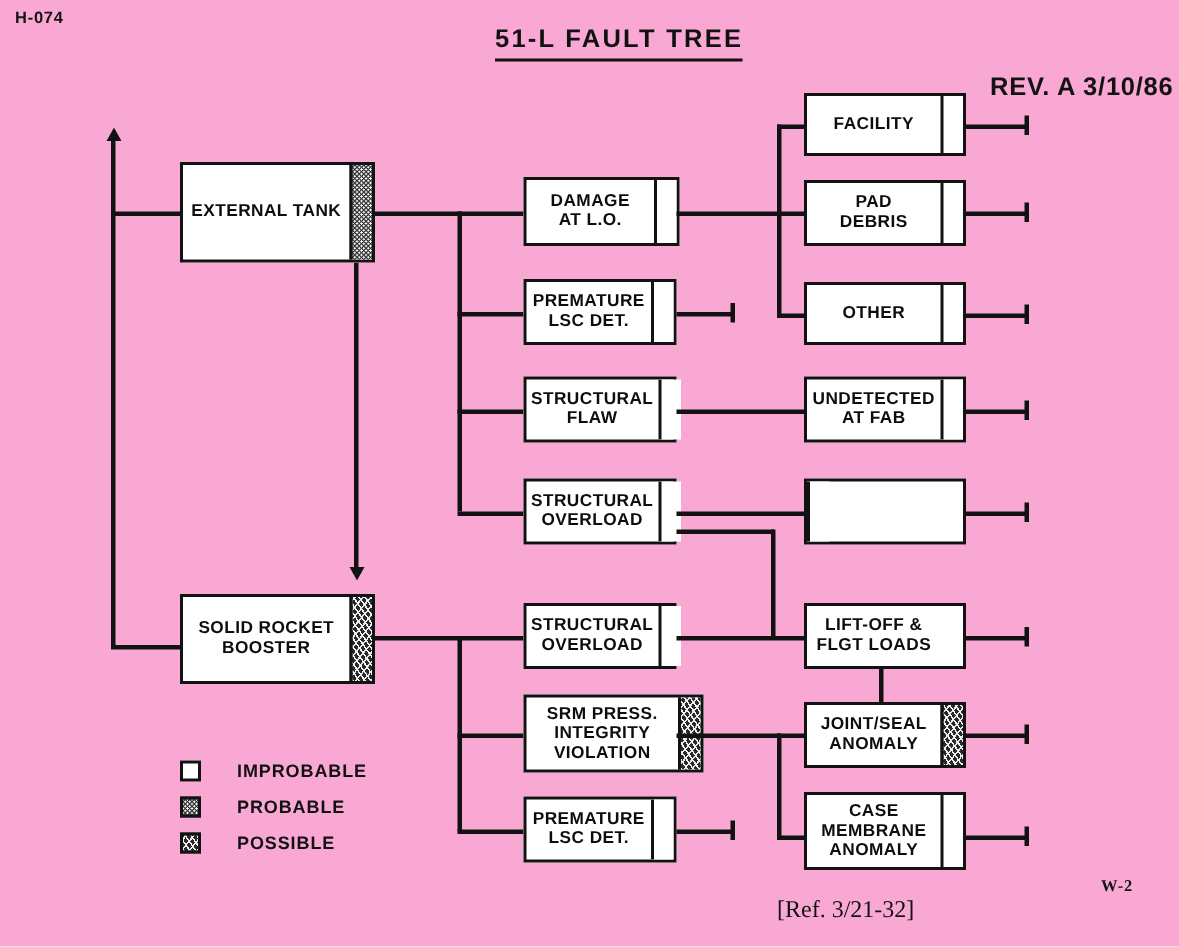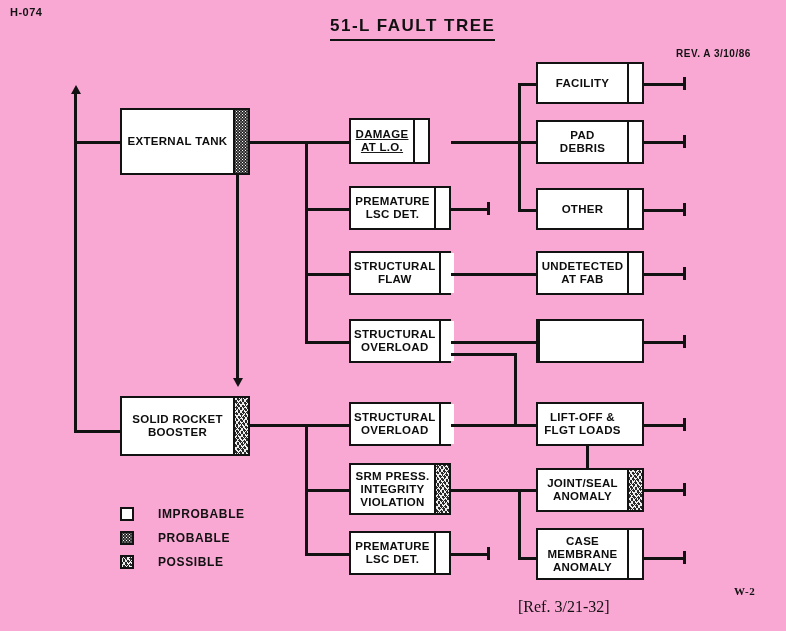--- a/index.html
+++ b/index.html
@@ -23,21 +23,21 @@
   .corner-label {
     position: absolute;
     font-family: "Liberation Sans", sans-serif;
     font-weight: bold;
     font-size: 11px;
     letter-spacing: 0.5px;
     color: #131313;
     white-space: nowrap;
   }
   #doc-id { left: 10px; top: 6px; }
-  #rev-label { left: 676px; top: 48px; font-size: 10px; }
+  #rev-label { left: 660px; top: 48px; font-size: 17px; }
   #sheet-id { left: 734px; top: 585px; font-family: Liberation Serif, serif; }
   #ref-note {
     position: absolute;
     left: 518px;
     top: 598px;
     font-family: "Liberation Serif", serif;
     font-size: 16px;
     color: #111;
     white-space: nowrap;
   }
@@ -198,21 +198,21 @@
   <div class="wire h" style="left:305px; top:208px; width:44px;"></div>
   <div class="wire h" style="left:305px; top:273px; width:44px;"></div>
   <div class="wire h" style="left:305px; top:341px; width:44px;"></div>
 
   <div class="wire h" style="left:250px; top:424px; width:57px;"></div>
   <div class="wire v" style="left:305px; top:424px; height:130px;"></div>
   <div class="wire h" style="left:305px; top:424px; width:44px;"></div>
   <div class="wire h" style="left:305px; top:489px; width:44px;"></div>
   <div class="wire h" style="left:305px; top:553px; width:44px;"></div>
 
-  <div class="node" style="left:349px; top:118px; width:81px; height:46px;text-decoration:underline;">
+  <div class="node" style="left:349px; top:118px; width:104px; height:46px;">
     <div class="node-label">DAMAGE
 AT L.O.</div>
     <div class="node-marker m-improbable"></div>
   </div>
 
   <div class="node" style="left:349px; top:186px; width:102px; height:44px;">
     <div class="node-label">PREMATURE
 LSC DET.</div>
     <div class="node-marker m-improbable"></div>
   </div>
@@ -228,21 +228,21 @@
 OVERLOAD</div>
     <div class="node-marker m-improbable"></div>
   </div>
 
   <div class="node" style="left:349px; top:402px; width:102px; height:44px;">
     <div class="node-label">STRUCTURAL
 OVERLOAD</div>
     <div class="node-marker m-improbable"></div>
   </div>
 
-  <div class="node" style="left:349px; top:463px; width:102px; height:52px;">
+  <div class="node" style="left:349px; top:463px; width:120px; height:52px;">
     <div class="node-label">SRM PRESS.
 INTEGRITY
 VIOLATION</div>
     <div class="node-marker m-possible"></div>
   </div>
 
   <div class="node" style="left:349px; top:531px; width:102px; height:44px;">
     <div class="node-label">PREMATURE
 LSC DET.</div>
     <div class="node-marker m-improbable"></div>

